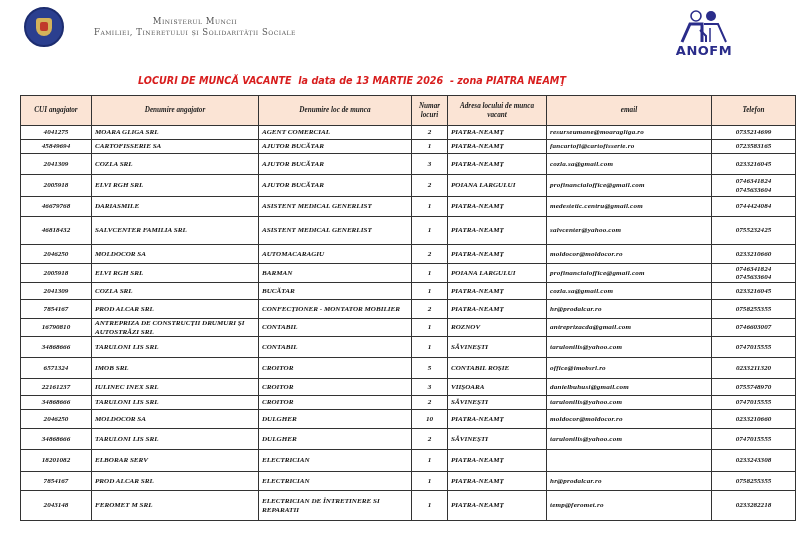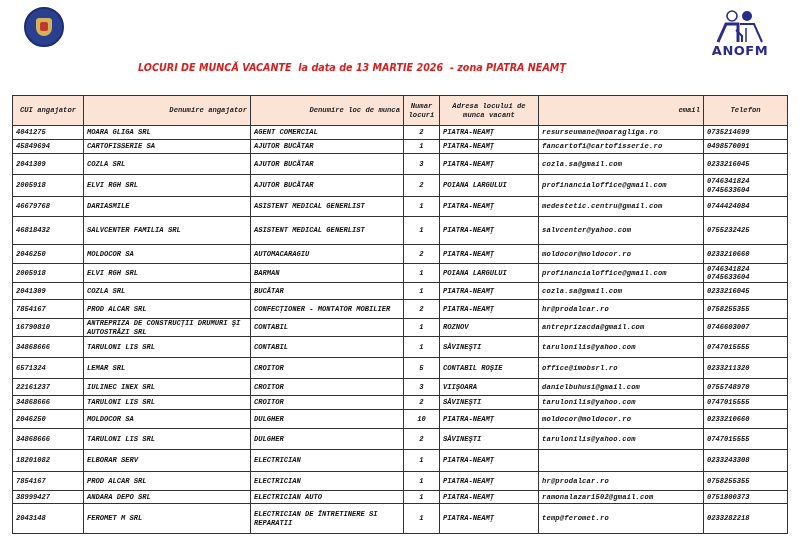--- a/index.html
+++ b/index.html
@@ -4,40 +4,44 @@
 <style>
   html, body { margin:0; padding:0; background:#ffffff; }
   body { width:800px; height:551px; position:relative; overflow:hidden; font-family:"DejaVu Sans", sans-serif; color:#111; }
   .hdr-left { position:absolute; left:24px; top:10px; height:34px; display:flex; align-items:center; }
   .crest { width:40px; height:40px; border-radius:50%; background:#2b3f8f; position:relative; border:2px solid #1d2d70; box-sizing:border-box; }
   .crest::before { content:""; position:absolute; left:10px; top:9px; width:16px; height:18px; background:#d4b25a; border-radius:3px 3px 8px 8px; }
   .crest::after { content:""; position:absolute; left:14px; top:13px; width:8px; height:9px; background:#c0392b; border-radius:2px; }
   .ministry { margin-left:30px; font-family:"DejaVu Serif", serif; font-variant:small-caps; color:#555; line-height:11px; }
   .ministry .l1 { font-size:8.5px; text-align:center; letter-spacing:0.5px; }
   .ministry .l2 { font-size:8.5px; letter-spacing:0.5px; }
-  .anofm { position:absolute; left:708px; top:10px; width:64px; text-align:center; }
+  .anofm { position:absolute; left:672px; top:10px; width:64px; text-align:center; }
   .anofm svg { display:block; margin:0 auto; }
   .anofm .txt { font-family:"DejaVu Sans", sans-serif; font-weight:bold; color:#2a2c8a; font-size:13px; letter-spacing:0.5px; margin-top:-1px; }
-  .title { position:absolute; left:0; width:704px; top:62px; text-align:center; color:#d81e1e; font-style:italic; font-weight:bold; font-size:9.6px; white-space:pre; font-family:"DejaVu Sans", sans-serif; }
-  table.grid { position:absolute; left:12px; top:95px; border-collapse:collapse; table-layout:fixed; width:775px; font-family:Liberation Mono, monospace; font-style:italic; font-weight:bold; font-size:7.1px; }
+  .title { position:absolute; left:0; width:704px; top:75px; text-align:center; color:#d81e1e; font-style:italic; font-weight:bold; font-size:9.6px; white-space:pre; font-family:"DejaVu Sans", sans-serif; }
+  table.grid { position:absolute; left:20px; top:95px; border-collapse:collapse; table-layout:fixed; width:775px; font-family:Liberation Serif, serif; font-style:italic; font-weight:bold; font-size:7.1px; }
   table.grid td, table.grid th { border:1px solid #333; padding:0 3px; overflow:hidden; line-height:8.5px; }
   table.grid th { background:#fbe4d5; font-weight:bold; font-style:italic; color:#222; font-size:7.2px; height:29px; }
   th.c-cui, th.c-nr, th.c-adr, th.c-tel { text-align:center; }
-  th.c-emp, th.c-job, th.c-mail { text-align:right;margin-top:12px; }
-  td.c-cui { text-align:left; }
+  th.c-emp, th.c-job, th.c-mail { text-align:center;margin-top:12px; }
+  td.c-cui { text-align:center; }
   td.c-nr { text-align:center; }
-  td.c-tel { text-align:left; }
+  td.c-tel { text-align:center; }
   td.c-mail { font-weight:bold; letter-spacing:0.2px; }
   .tel2 { display:block; }
 </style>
 </head>
 <body>
 
 <div class="hdr-left">
   <div class="crest" title="Guvernul României"></div>
+  <div class="ministry">
+    <div class="l1">Ministerul Muncii</div>
+    <div class="l2">Familiei, Tineretului și Solidarității Sociale</div>
+  </div>
 </div>
 
 <div class="anofm">
   <svg width="52" height="34" viewBox="0 0 52 34">
     <circle cx="18" cy="6" r="5" fill="none" stroke="#2a2c8a" stroke-width="1.6"></circle>
     <circle cx="33" cy="6" r="5" fill="#2a2c8a"></circle>
     <path d="M4 32 L12 14 L24 14 L24 32" fill="none" stroke="#2a2c8a" stroke-width="3"></path>
     <path d="M26 14 L40 14 L48 32" fill="none" stroke="#2a2c8a" stroke-width="2"></path>
     <path d="M22 20 L28 26 L28 32" fill="none" stroke="#2a2c8a" stroke-width="2"></path>
     <line x1="32" y1="18" x2="32" y2="32" stroke="#2a2c8a" stroke-width="1.5"></line>
@@ -78,21 +82,21 @@
     <td class="c-mail">resurseumane@moaragliga.ro</td>
     <td class="c-tel"><span class="tel1">0735214699</span></td>
   </tr>
       <tr style="height: 14px;">
     <td class="c-cui">45849694</td>
     <td class="c-emp">CARTOFISSERIE SA</td>
     <td class="c-job">AJUTOR BUCĂTAR</td>
     <td class="c-nr">1</td>
     <td class="c-adr">PIATRA-NEAMŢ</td>
     <td class="c-mail">fancartofi@cartofisserie.ro</td>
-    <td class="c-tel"><span class="tel1">0498570091</span></td>
+    <td class="c-tel"><span class="tel1">0723583165</span></td>
   </tr>
       <tr style="height: 21px;">
     <td class="c-cui">2041309</td>
     <td class="c-emp">COZLA SRL</td>
     <td class="c-job">AJUTOR BUCĂTAR</td>
     <td class="c-nr">3</td>
     <td class="c-adr">PIATRA-NEAMŢ</td>
     <td class="c-mail">cozla.sa@gmail.com</td>
     <td class="c-tel"><span class="tel1">0233216045</span></td>
   </tr>
@@ -178,21 +182,21 @@
     <td class="c-cui">34868666</td>
     <td class="c-emp">TARULONI LIS SRL</td>
     <td class="c-job">CONTABIL</td>
     <td class="c-nr">1</td>
     <td class="c-adr">SĂVINEŞTI</td>
     <td class="c-mail">tarulonilis@yahoo.com</td>
     <td class="c-tel"><span class="tel1">0747015555</span></td>
   </tr>
       <tr style="height: 21px;">
     <td class="c-cui">6571324</td>
-    <td class="c-emp">LEMAR SRL</td>
+    <td class="c-emp">IMOB SRL</td>
     <td class="c-job">CROITOR</td>
     <td class="c-nr">5</td>
     <td class="c-adr">CONTABIL ROŞIE</td>
     <td class="c-mail">office@imobsrl.ro</td>
     <td class="c-tel"><span class="tel1">0233211320</span></td>
   </tr>
       <tr style="height: 17px;">
     <td class="c-cui">22161237</td>
     <td class="c-emp">IULINEC INEX SRL</td>
     <td class="c-job">CROITOR</td>
@@ -239,29 +243,20 @@
   </tr>
       <tr style="height: 19px;">
     <td class="c-cui">7854167</td>
     <td class="c-emp">PROD ALCAR SRL</td>
     <td class="c-job">ELECTRICIAN</td>
     <td class="c-nr">1</td>
     <td class="c-adr">PIATRA-NEAMŢ</td>
     <td class="c-mail">hr@prodalcar.ro</td>
     <td class="c-tel"><span class="tel1">0758255355</span></td>
   </tr>
-      <tr style="height: 13px;">
-    <td class="c-cui">38999427</td>
-    <td class="c-emp">ANDARA DEPO SRL</td>
-    <td class="c-job">ELECTRICIAN AUTO</td>
-    <td class="c-nr">1</td>
-    <td class="c-adr">PIATRA-NEAMŢ</td>
-    <td class="c-mail">ramonalazar1502@gmail.com</td>
-    <td class="c-tel"><span class="tel1">0751800373</span></td>
-  </tr>
       <tr style="height: 30px;">
     <td class="c-cui">2043148</td>
     <td class="c-emp">FEROMET M SRL</td>
     <td class="c-job">ELECTRICIAN DE ÎNTRETINERE SI REPARATII</td>
     <td class="c-nr">1</td>
     <td class="c-adr">PIATRA-NEAMŢ</td>
     <td class="c-mail">temp@feromet.ro</td>
     <td class="c-tel"><span class="tel1">0233282218</span></td>
   </tr>
     </tbody>

